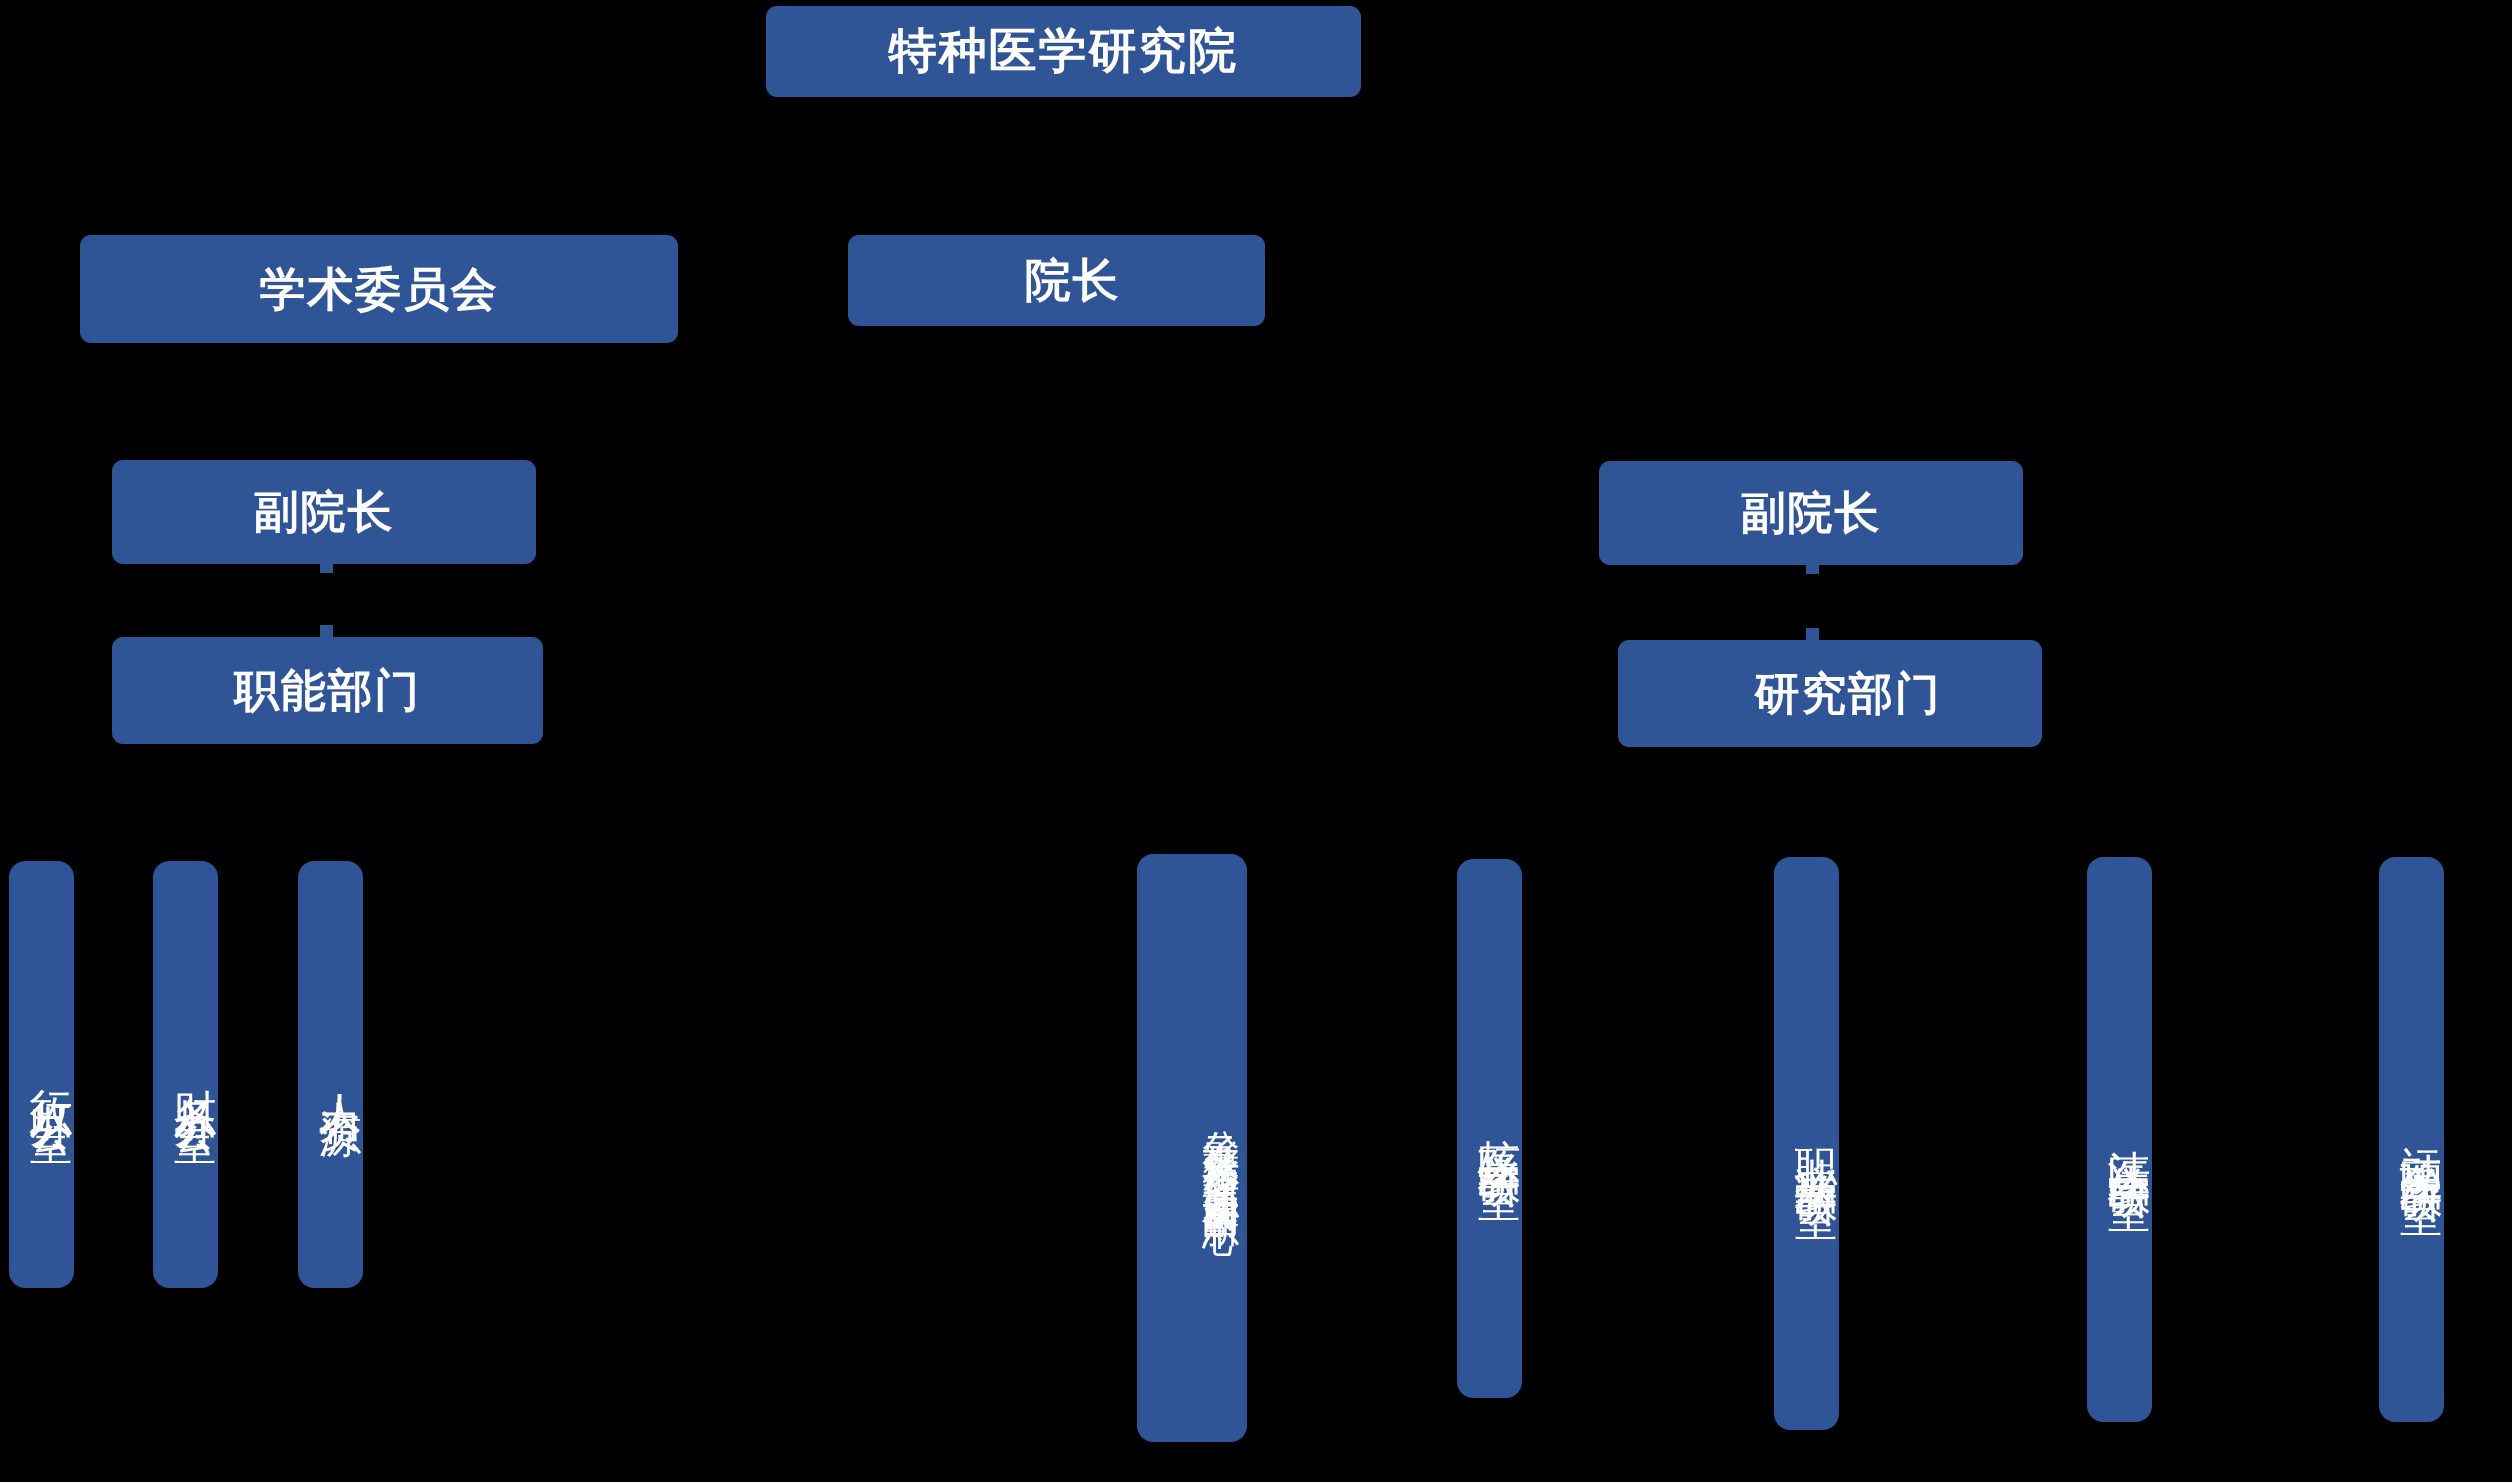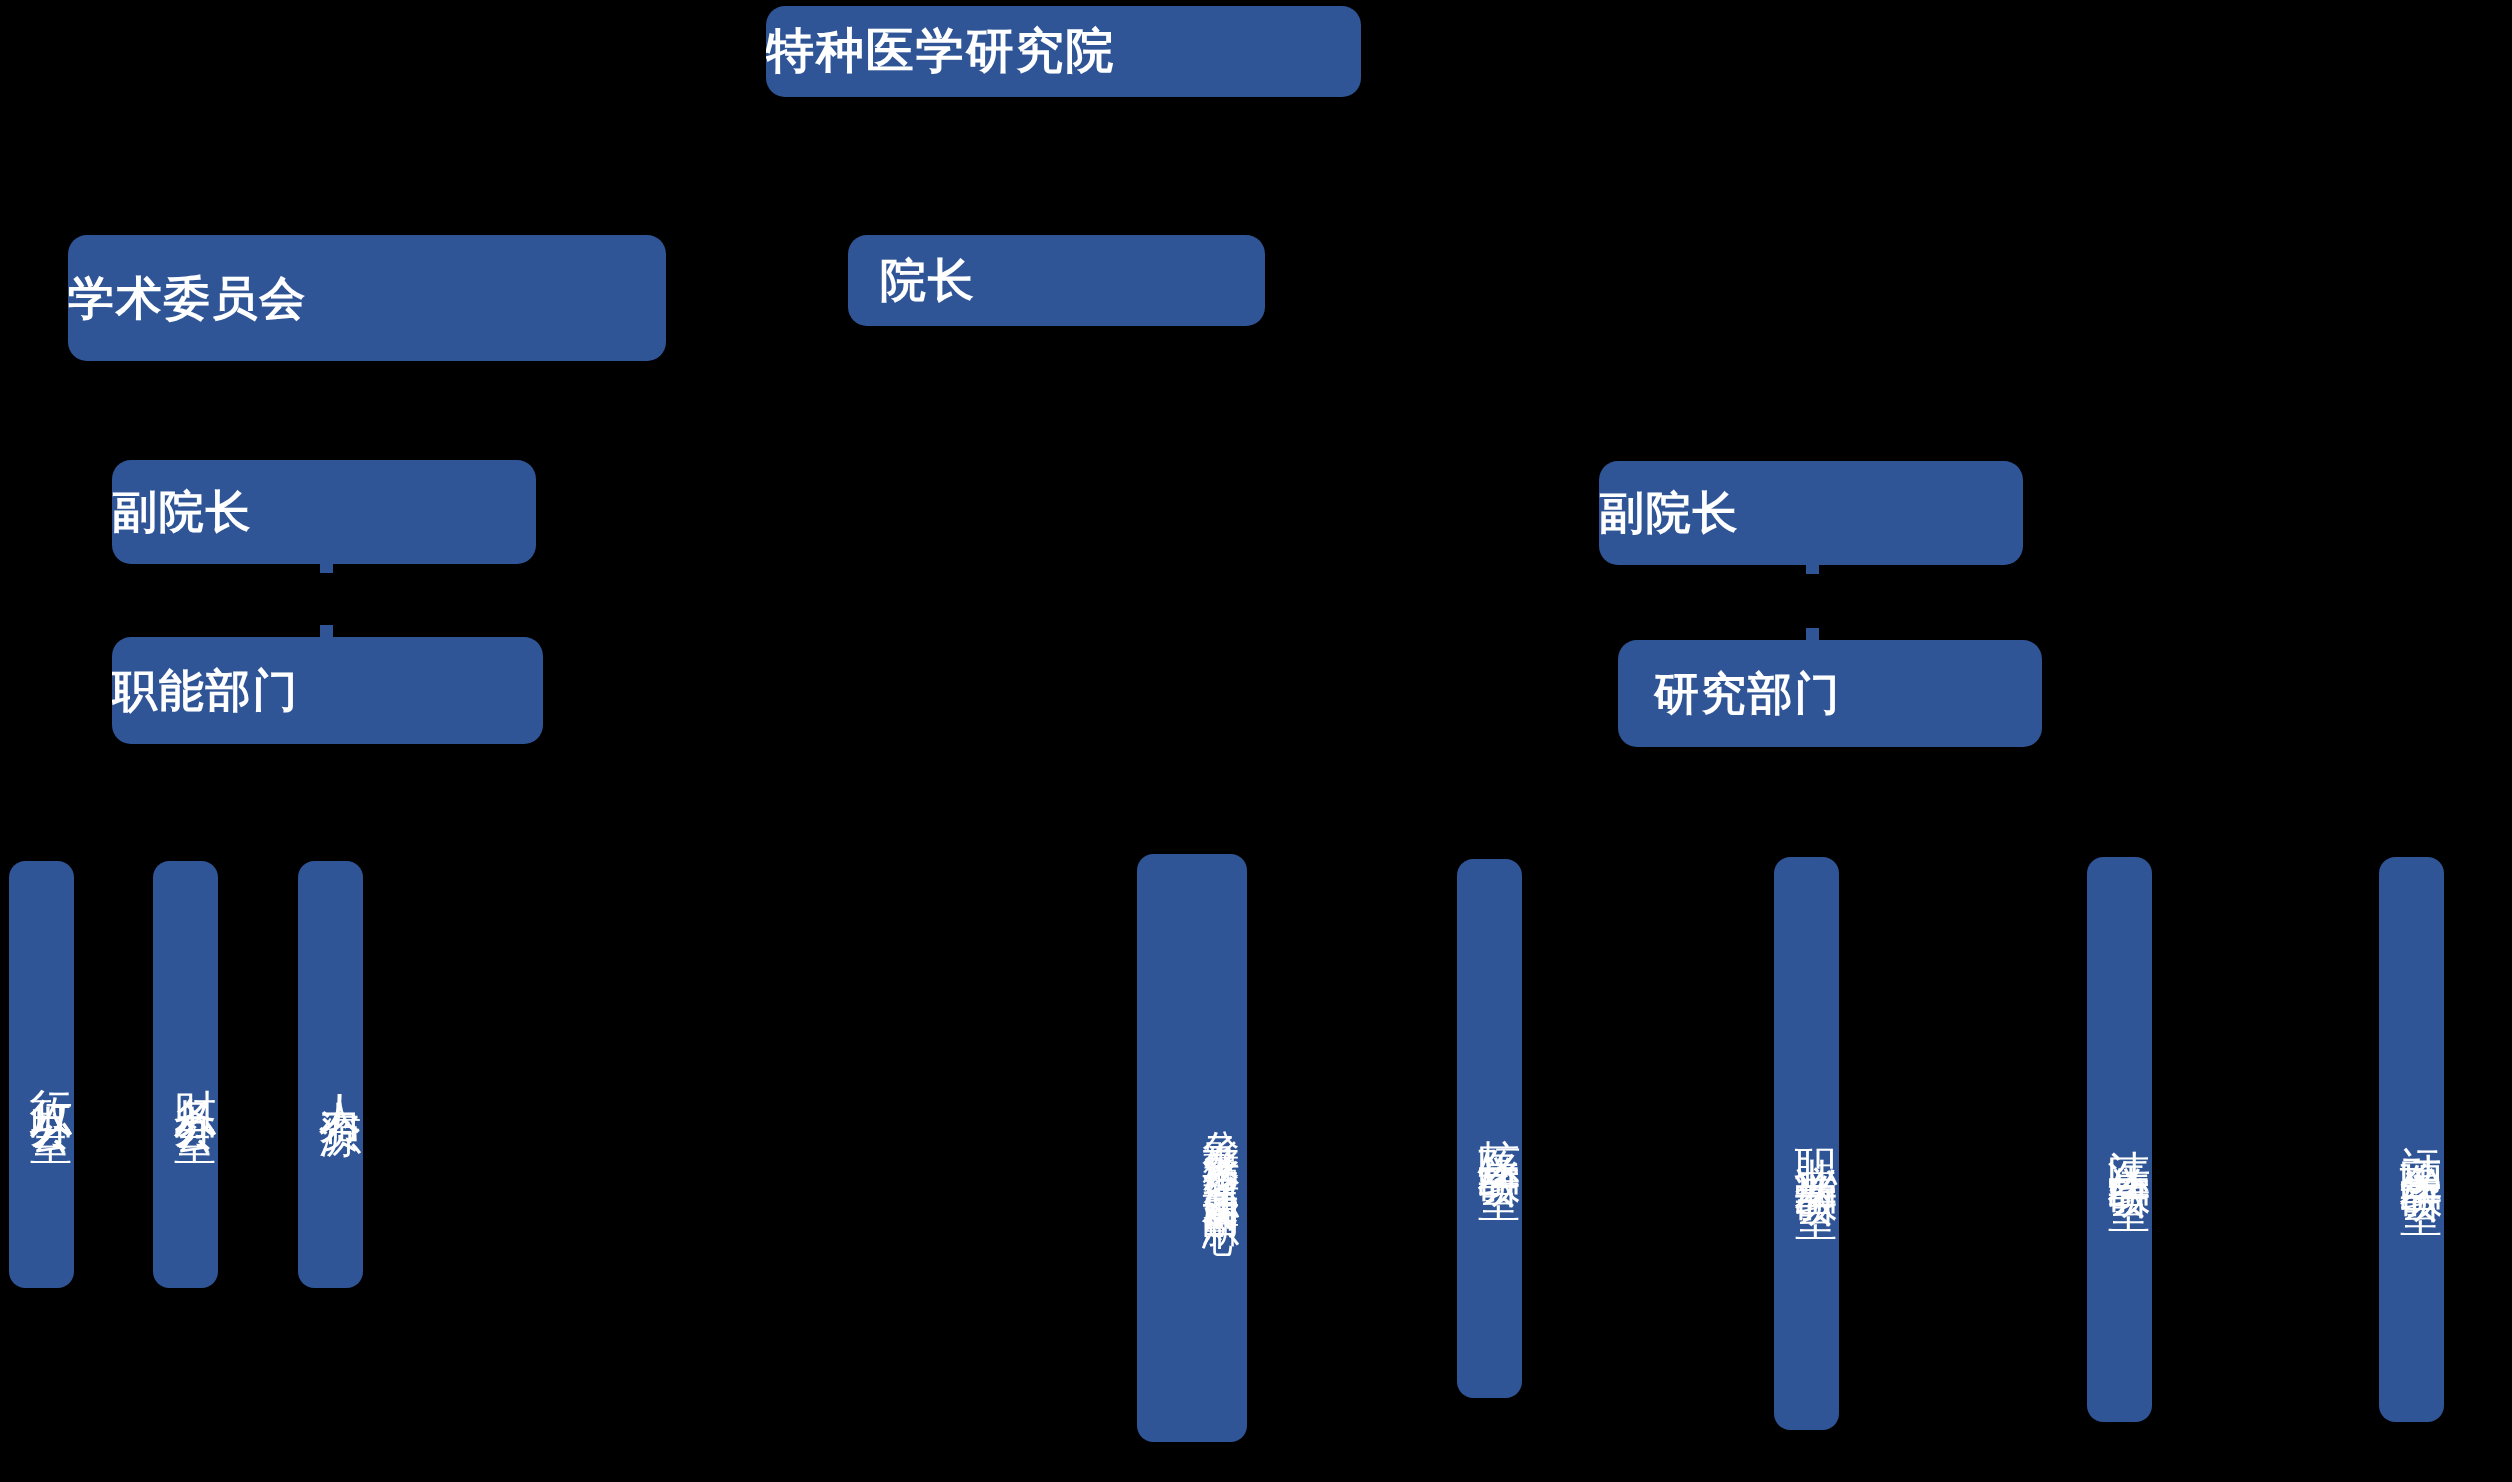--- a/index.html
+++ b/index.html
@@ -13,25 +13,25 @@
     width: 2512px;
     height: 1483px;
     background: #000000;
     overflow: hidden;
     font-family: "Liberation Sans", "DejaVu Sans", sans-serif;
   }
   .node {
     position: absolute;
     box-sizing: border-box;
     background: #2F5597;
-    border-radius: 19px;
+    border-radius: 11px;
     color: #FFFFFF;
     display: flex;
     align-items: center;
-    justify-content: flex-start;
+    justify-content: center;
     text-align: center;
     line-height: 1.05;
     overflow: hidden;
   }
   
   .node.h {
     font-weight: 700;
     letter-spacing: 0.04em;
   }
   
@@ -64,21 +64,21 @@
 </style>
 </head>
 <body>
 
 <div id="stage">
 
   <div class="node h" style="left:766px; top:6px; width:595px; height:91px; font-size:48px;">
     <span>特种医学研究院</span>
   </div>
 
-  <div class="node h" style="left:68px; top:235px; width:598px; height:126px; font-size:46px;">
+  <div class="node h" style="left:80px; top:235px; width:598px; height:108px; font-size:46px;">
     <span>学术委员会</span>
   </div>
 
   <div class="node h" style="left:848px; top:235px; width:417px; height:91px; font-size:46px;padding-left:32px;">
     <span>院长</span>
   </div>
 
 
   <div class="node h" style="left:112px; top:460px; width:424px; height:104px; font-size:45px;">
     <span>副院长</span>

